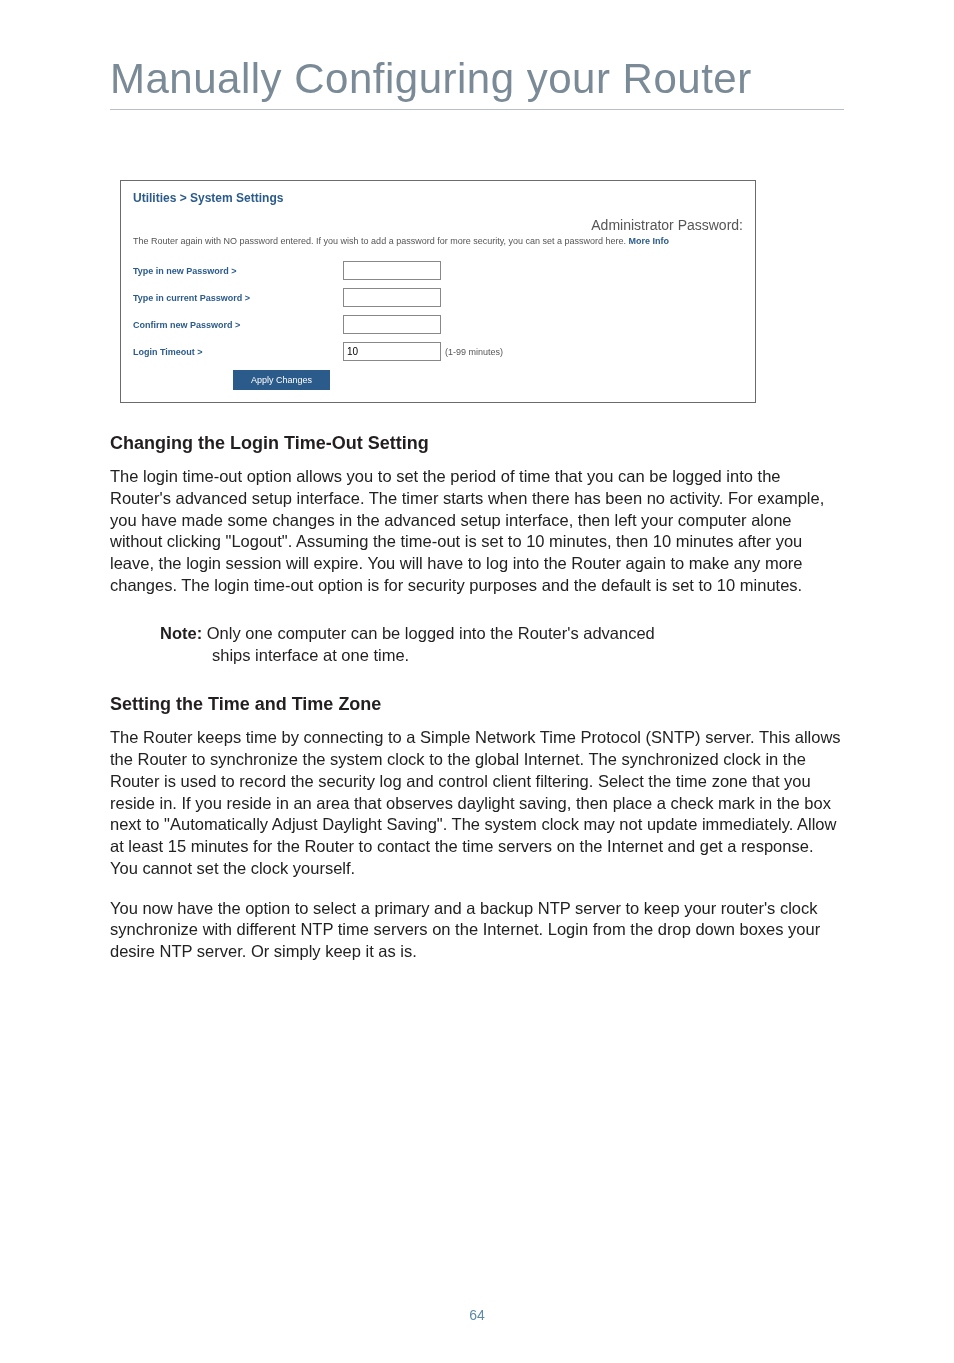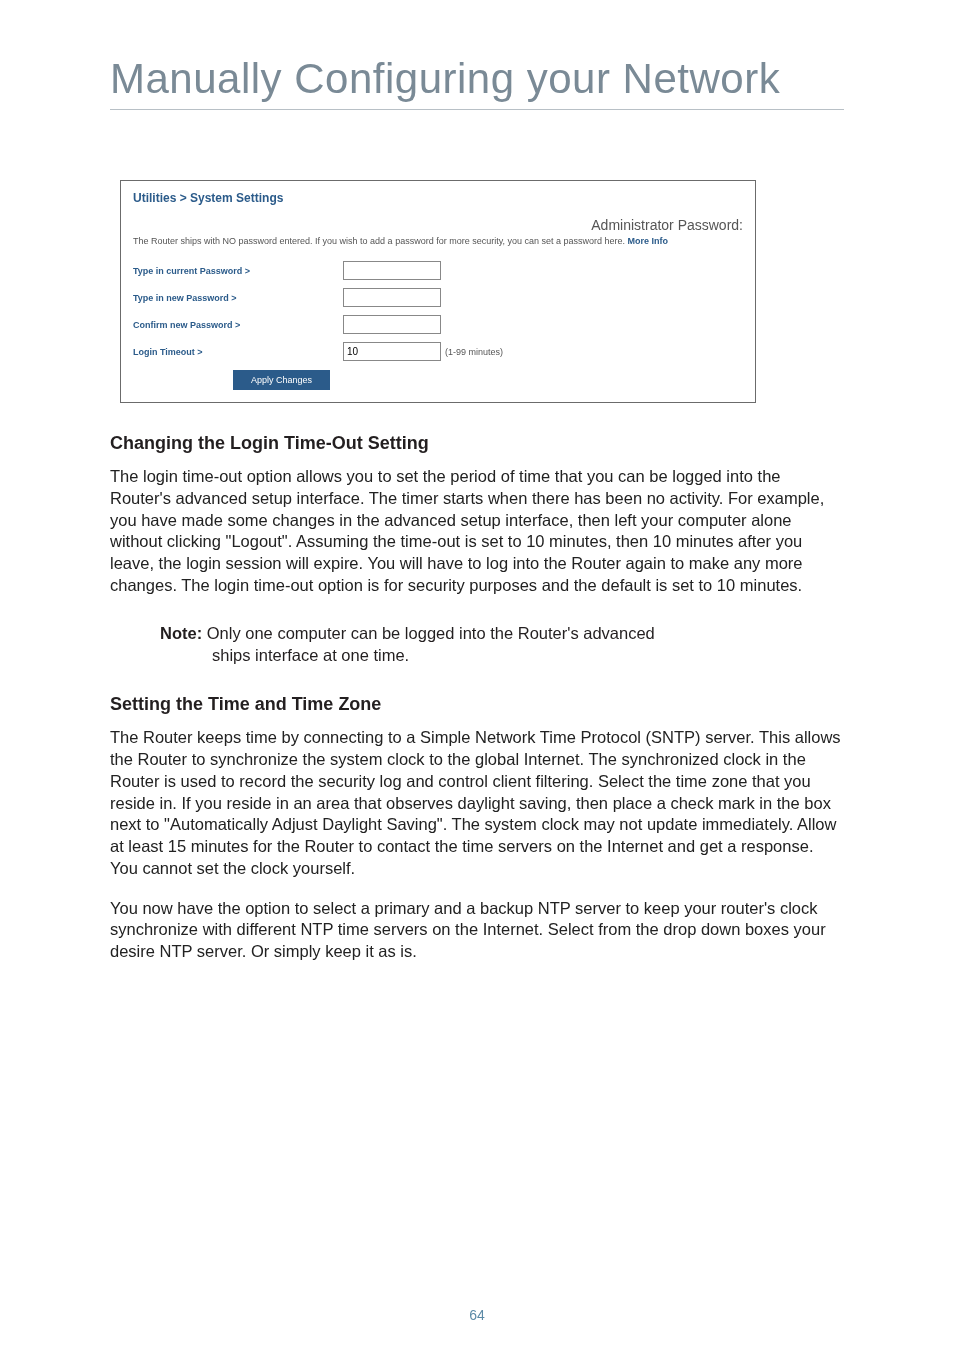--- a/index.html
+++ b/index.html
@@ -138,38 +138,38 @@
     text-align: center;
     color: #5c8aa6;
     font-size: 14px;
   }
 </style>
 </head>
 <body>
 
 <div class="page">
 
-  <h1 class="page-title">Manually Configuring your Network</h1>
+  <h1 class="page-title">Manually Configuring your Router</h1>
   <hr class="title-rule">
 
   <div class="router-box">
     <div class="box-title">Utilities &gt; System Settings</div>
 
     <div class="subhead">Administrator Password:</div>
     <div class="desc">
-      <span>The Router ships with NO password entered. If you wish to add a password for more security, you can set a password here. </span><a href="#" class="more-link">More Info</a>
+      <span>The Router again with NO password entered. If you wish to add a password for more security, you can set a password here. </span><a href="#" class="more-link">More Info</a>
+    </div>
+
+    <div class="form-row">
+      <div class="lbl">Type in new Password &gt;</div>
+      <input type="password" style="">
     </div>
 
     <div class="form-row">
       <div class="lbl">Type in current Password &gt;</div>
-      <input type="password" style="">
-    </div>
-
-    <div class="form-row">
-      <div class="lbl">Type in new Password &gt;</div>
       <input type="password" style="">
     </div>
 
     <div class="form-row">
       <div class="lbl">Confirm new Password &gt;</div>
       <input type="password" style="">
     </div>
 
     <div class="form-row">
       <div class="lbl">Login Timeout &gt;</div>
@@ -187,16 +187,16 @@
 
   <div class="note-block">
     <div>
       <span class="note-label">Note:</span><span> Only one computer can be logged into the Router's advanced</span>
     </div>
     <div class="note-line2">ships interface at one time.</div>
   </div>
 
   <div class="section-heading">Setting the Time and Time Zone</div>
   <p class="body-para">The Router keeps time by connecting to a Simple Network Time Protocol (SNTP) server. This allows the Router to synchronize the system clock to the global Internet. The synchronized clock in the Router is used to record the security log and control client filtering. Select the time zone that you reside in. If you reside in an area that observes daylight saving, then place a check mark in the box next to "Automatically Adjust Daylight Saving". The system clock may not update immediately. Allow at least 15 minutes for the Router to contact the time servers on the Internet and get a response. You cannot set the clock yourself.</p>
-  <p class="body-para">You now have the option to select a primary and a backup NTP server to keep your router's clock synchronize with different NTP time servers on the Internet. Select from the drop down boxes your desire NTP server. Or simply keep it as is.</p>
+  <p class="body-para">You now have the option to select a primary and a backup NTP server to keep your router's clock synchronize with different NTP time servers on the Internet. Login from the drop down boxes your desire NTP server. Or simply keep it as is.</p>
 
   <div class="page-number">64</div>
 </div>
 
 </body></html>

